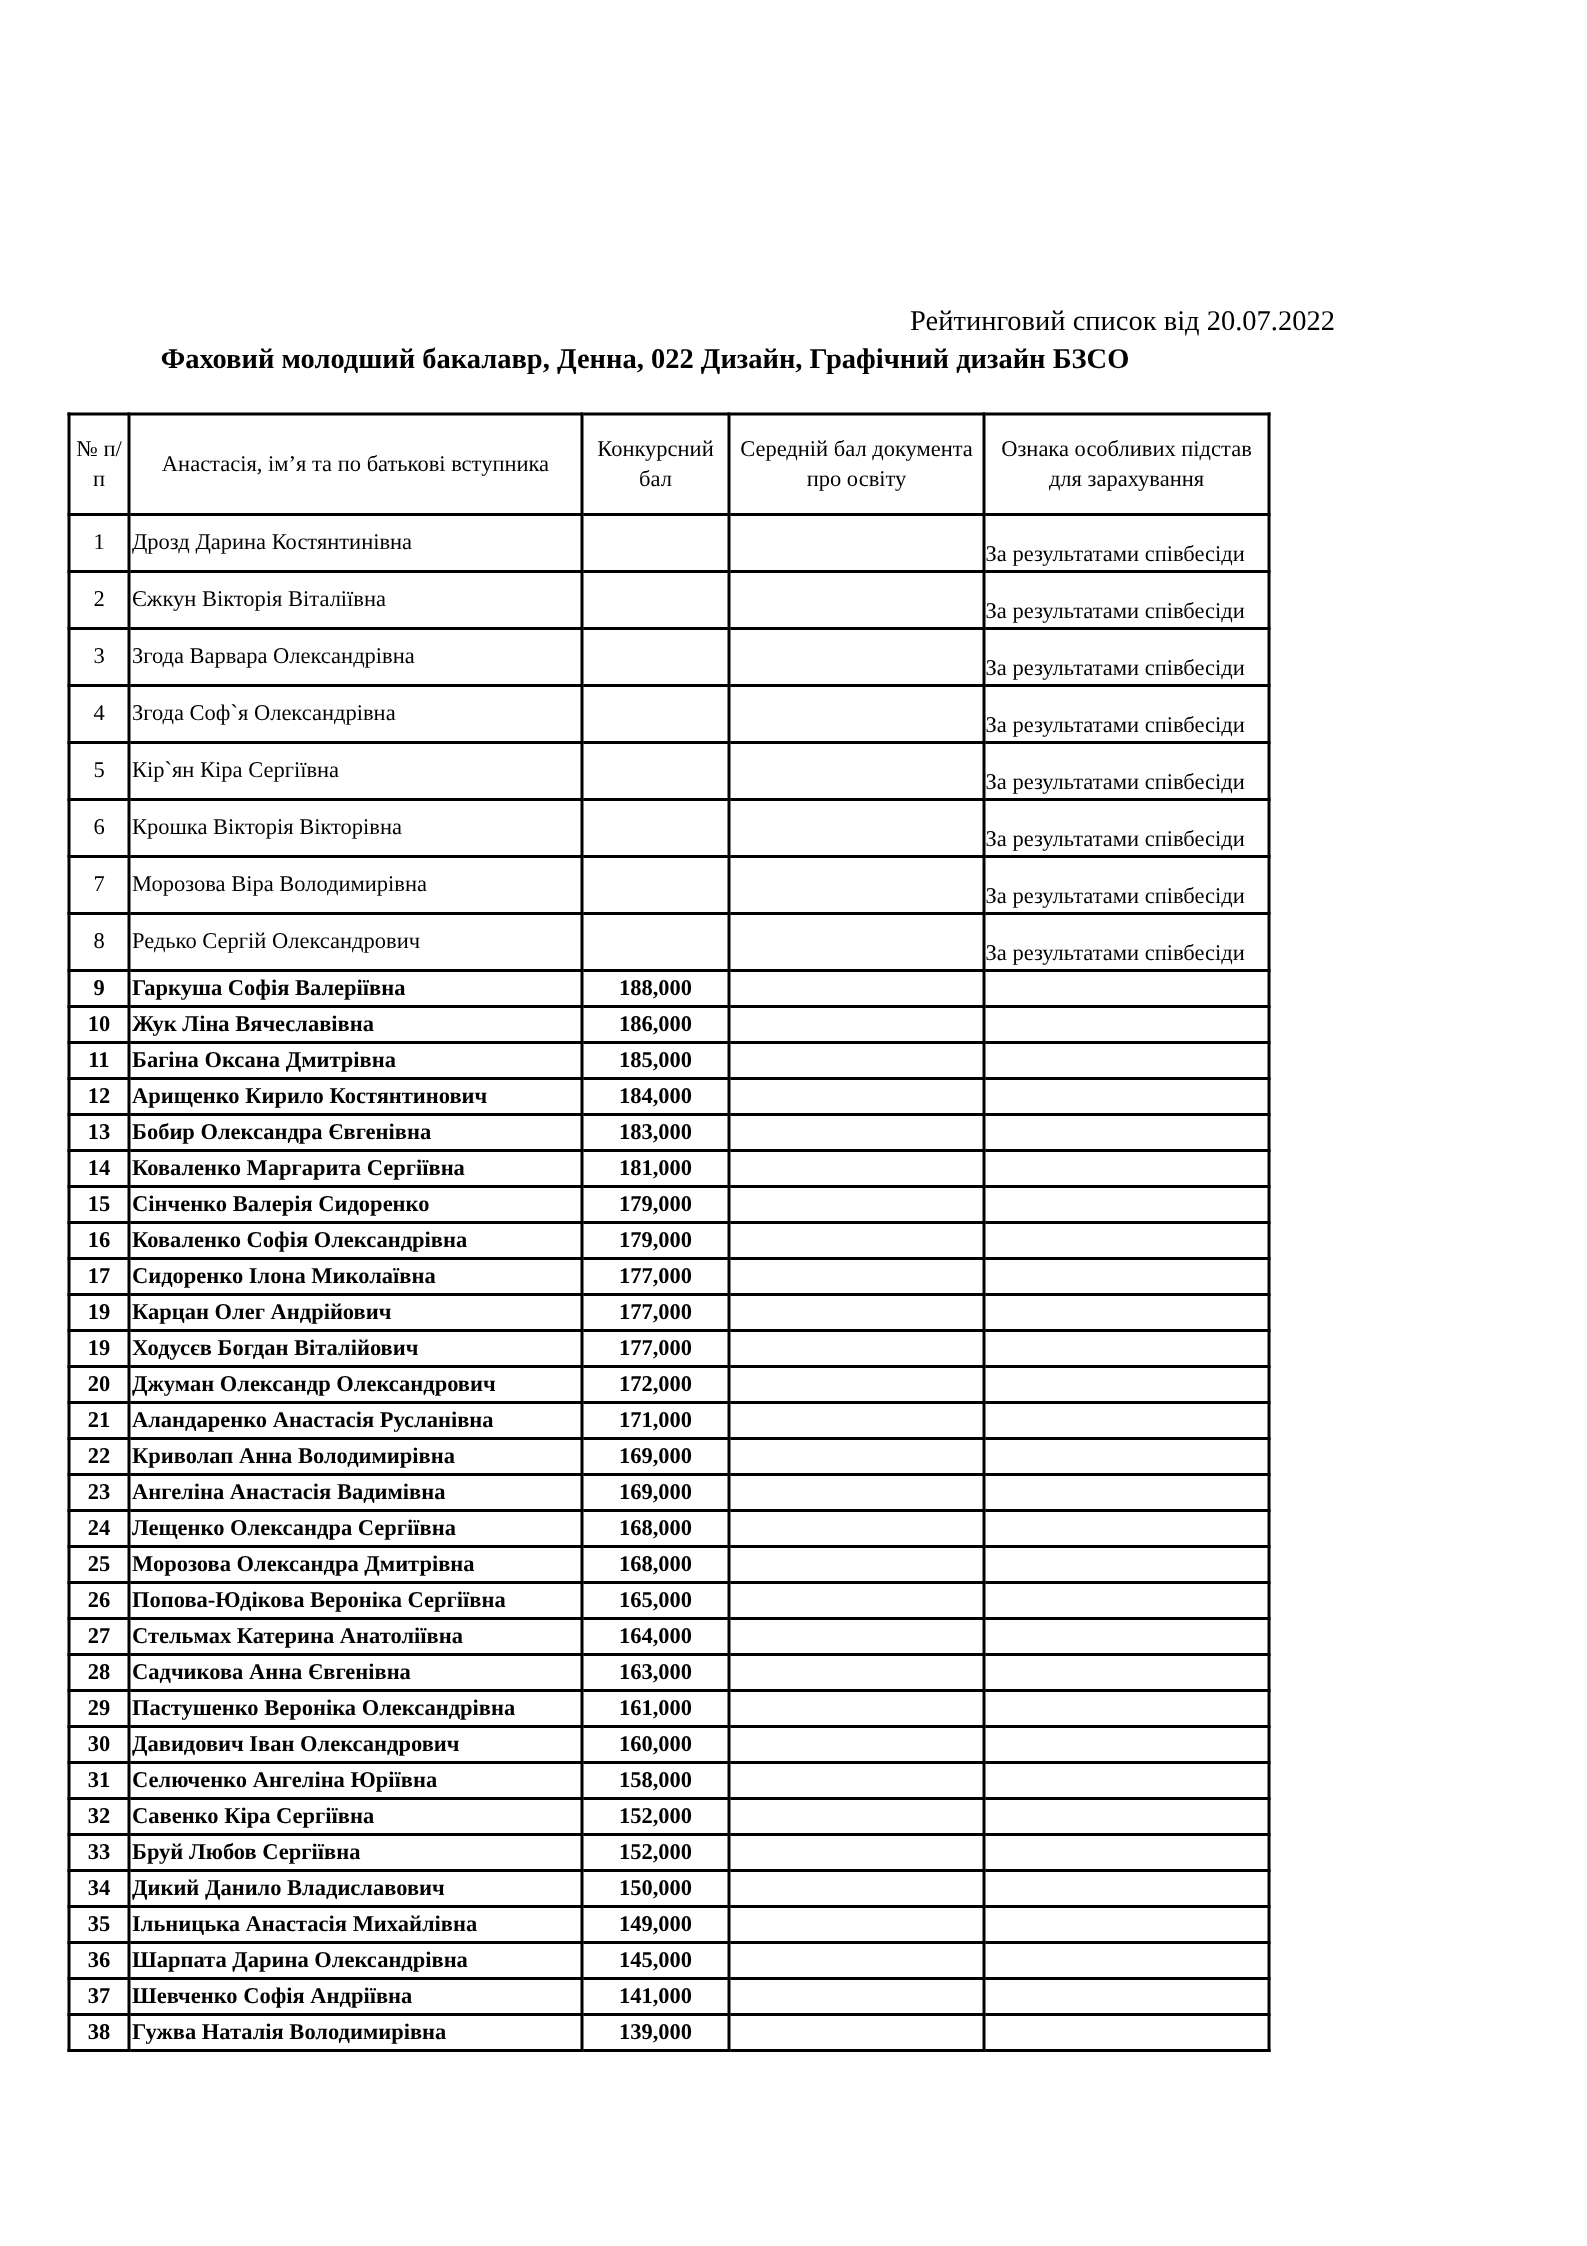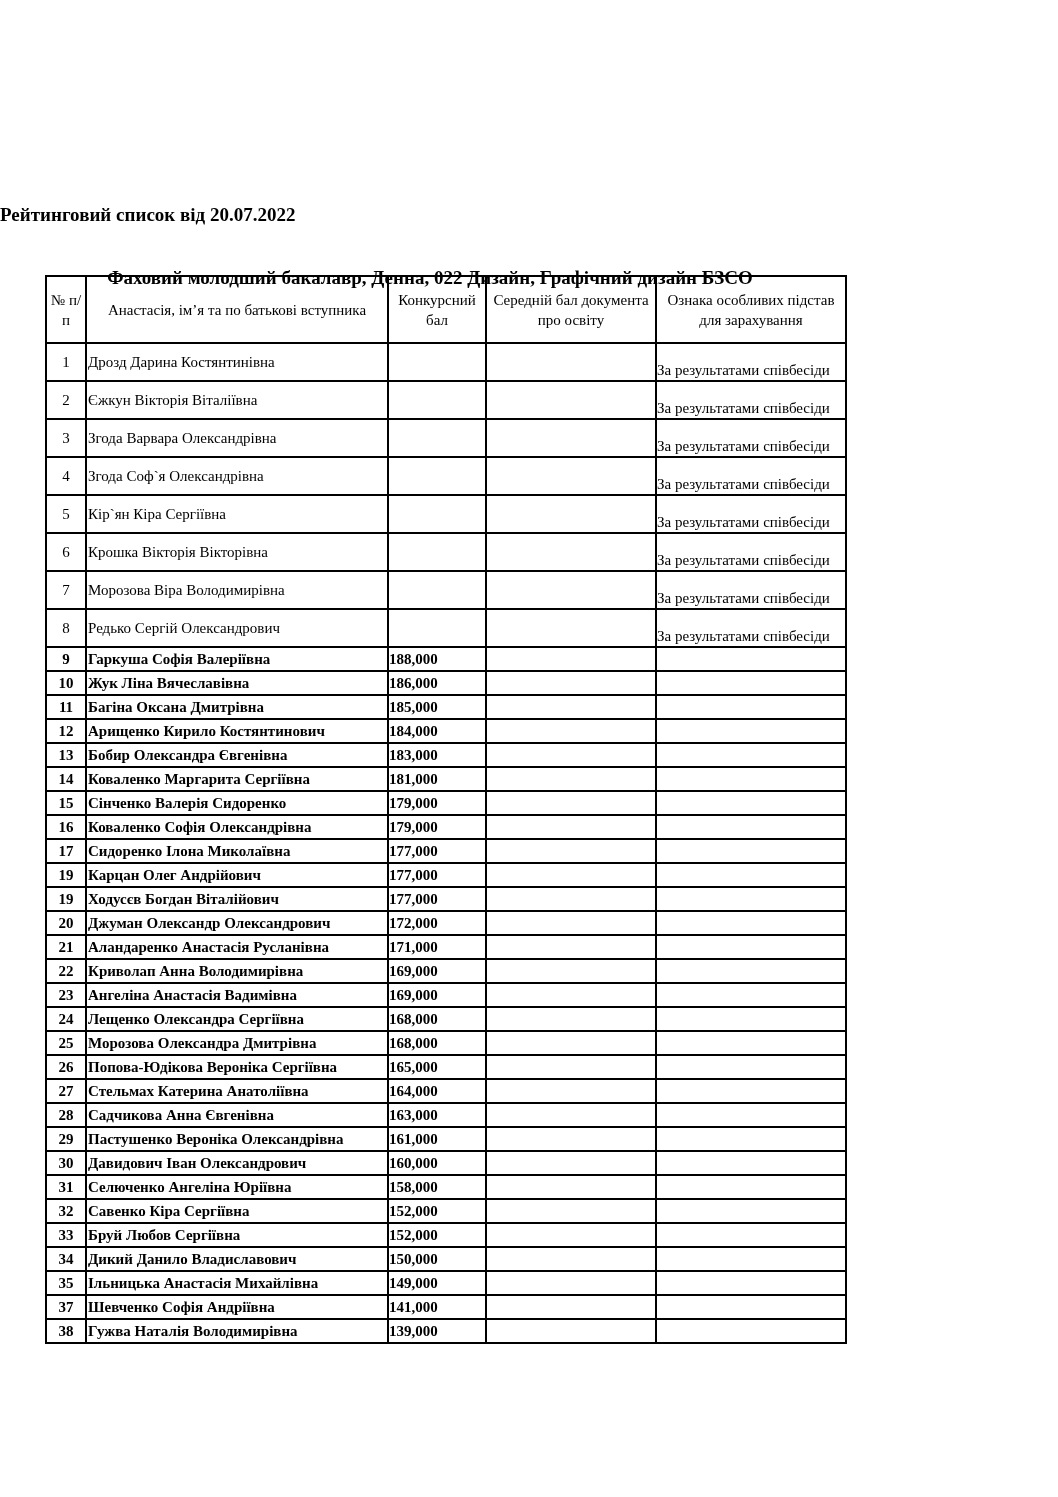--- a/index.html
+++ b/index.html
@@ -1,27 +1,27 @@
 <!DOCTYPE html>
 <html><head>
   <meta charset="utf-8">
   <style>
     html, body { margin: 0; padding: 0; background: #ffffff; }
     body { width: 1058px; height: 1497px; position: relative; font-family: "Liberation Serif", "DejaVu Serif", serif; color: #000; }
-    .title { position: absolute; left: 0; width: 890px; text-align: left; top: 204px; font-size: 19px; font-weight: bold; }
-    .subtitle { position: absolute; left: 0; width: 860px; text-align: center; top: 229px; font-size: 19px; font-weight: bold; margin-top: 38px; }
+    .title { position: absolute; left: 0; width: 890px; text-align: right; top: 204px; font-size: 19px; }
+    .subtitle { position: absolute; left: 0; width: 860px; text-align: center; top: 229px; font-size: 19px; font-weight: bold; }
     table { position: absolute; left: 45px; top: 275px; border-collapse: collapse; table-layout: fixed; width: 800px; }
     td, th { border: 2px solid #000; padding: 0; font-size: 15px; }
     th { font-weight: normal; height: 65px; line-height: 20px; text-align: center; vertical-align: middle; }
     col.c1 { width: 40px; } col.c2 { width: 302px; } col.c3 { width: 98px; } col.c4 { width: 170px; } col.c5 { width: 190px; }
     tr.special td { height: 36px; }
     tr.regular td { height: 22px; }
     td.num { text-align: center; }
     td.name { text-align: left; padding-left: 1px; white-space: nowrap; overflow: hidden; }
-    td.score { }
+    td.score { text-align: center; }
     td.note { line-height: 19px; vertical-align: bottom; }
     tr.regular td { font-weight: bold; }
   </style>
 </head>
 <body>
 
 <div class="title">Рейтинговий список від 20.07.2022</div>
 <div class="subtitle">Фаховий молодший бакалавр, Денна, 022 Дизайн, Графічний дизайн БЗСО</div>
 
 <table>
@@ -281,20 +281,27 @@
         <td class="note"></td>
       </tr>
       <tr class="regular">
         <td class="num">35</td>
         <td class="name">Ільницька Анастасія Михайлівна</td>
         <td class="score">149,000</td>
         <td class="avg"></td>
         <td class="note"></td>
       </tr>
       <tr class="regular">
+        <td class="num">36</td>
+        <td class="name">Шарпата Дарина Олександрівна</td>
+        <td class="score">145,000</td>
+        <td class="avg"></td>
+        <td class="note"></td>
+      </tr>
+      <tr class="regular">
         <td class="num">37</td>
         <td class="name">Шевченко Софія Андріївна</td>
         <td class="score">141,000</td>
         <td class="avg"></td>
         <td class="note"></td>
       </tr>
       <tr class="regular">
         <td class="num">38</td>
         <td class="name">Гужва Наталія Володимирівна</td>
         <td class="score">139,000</td>

